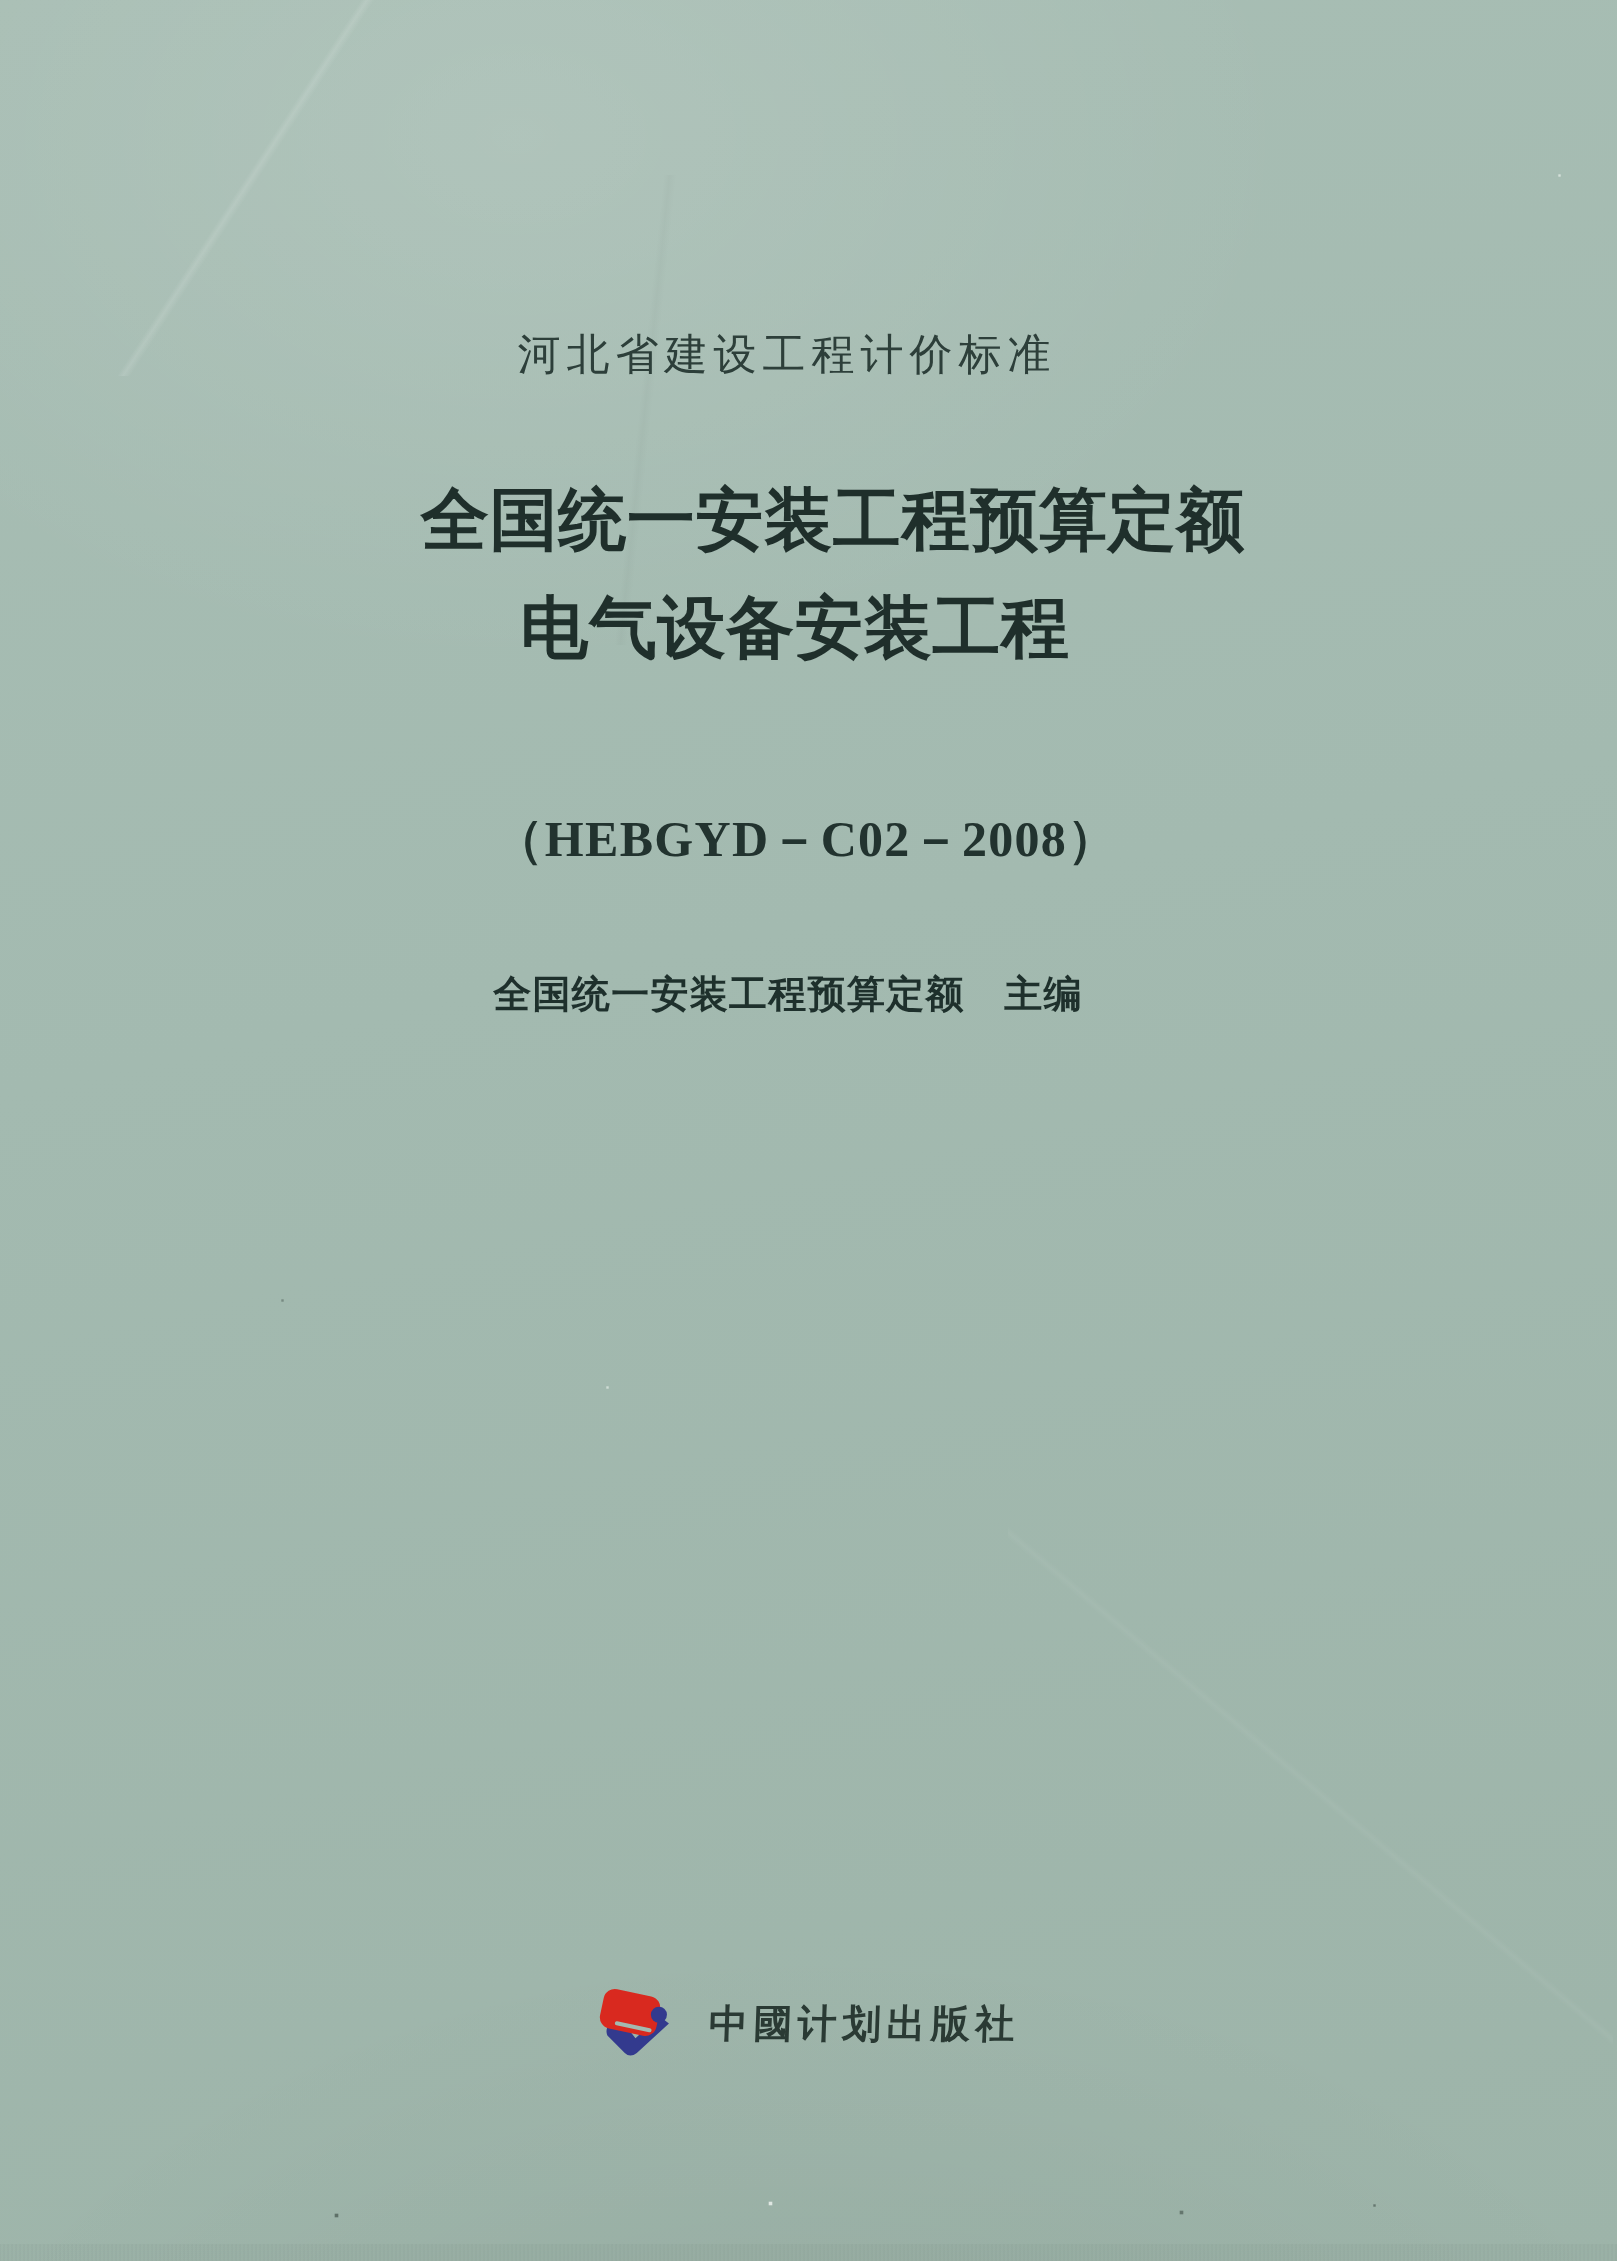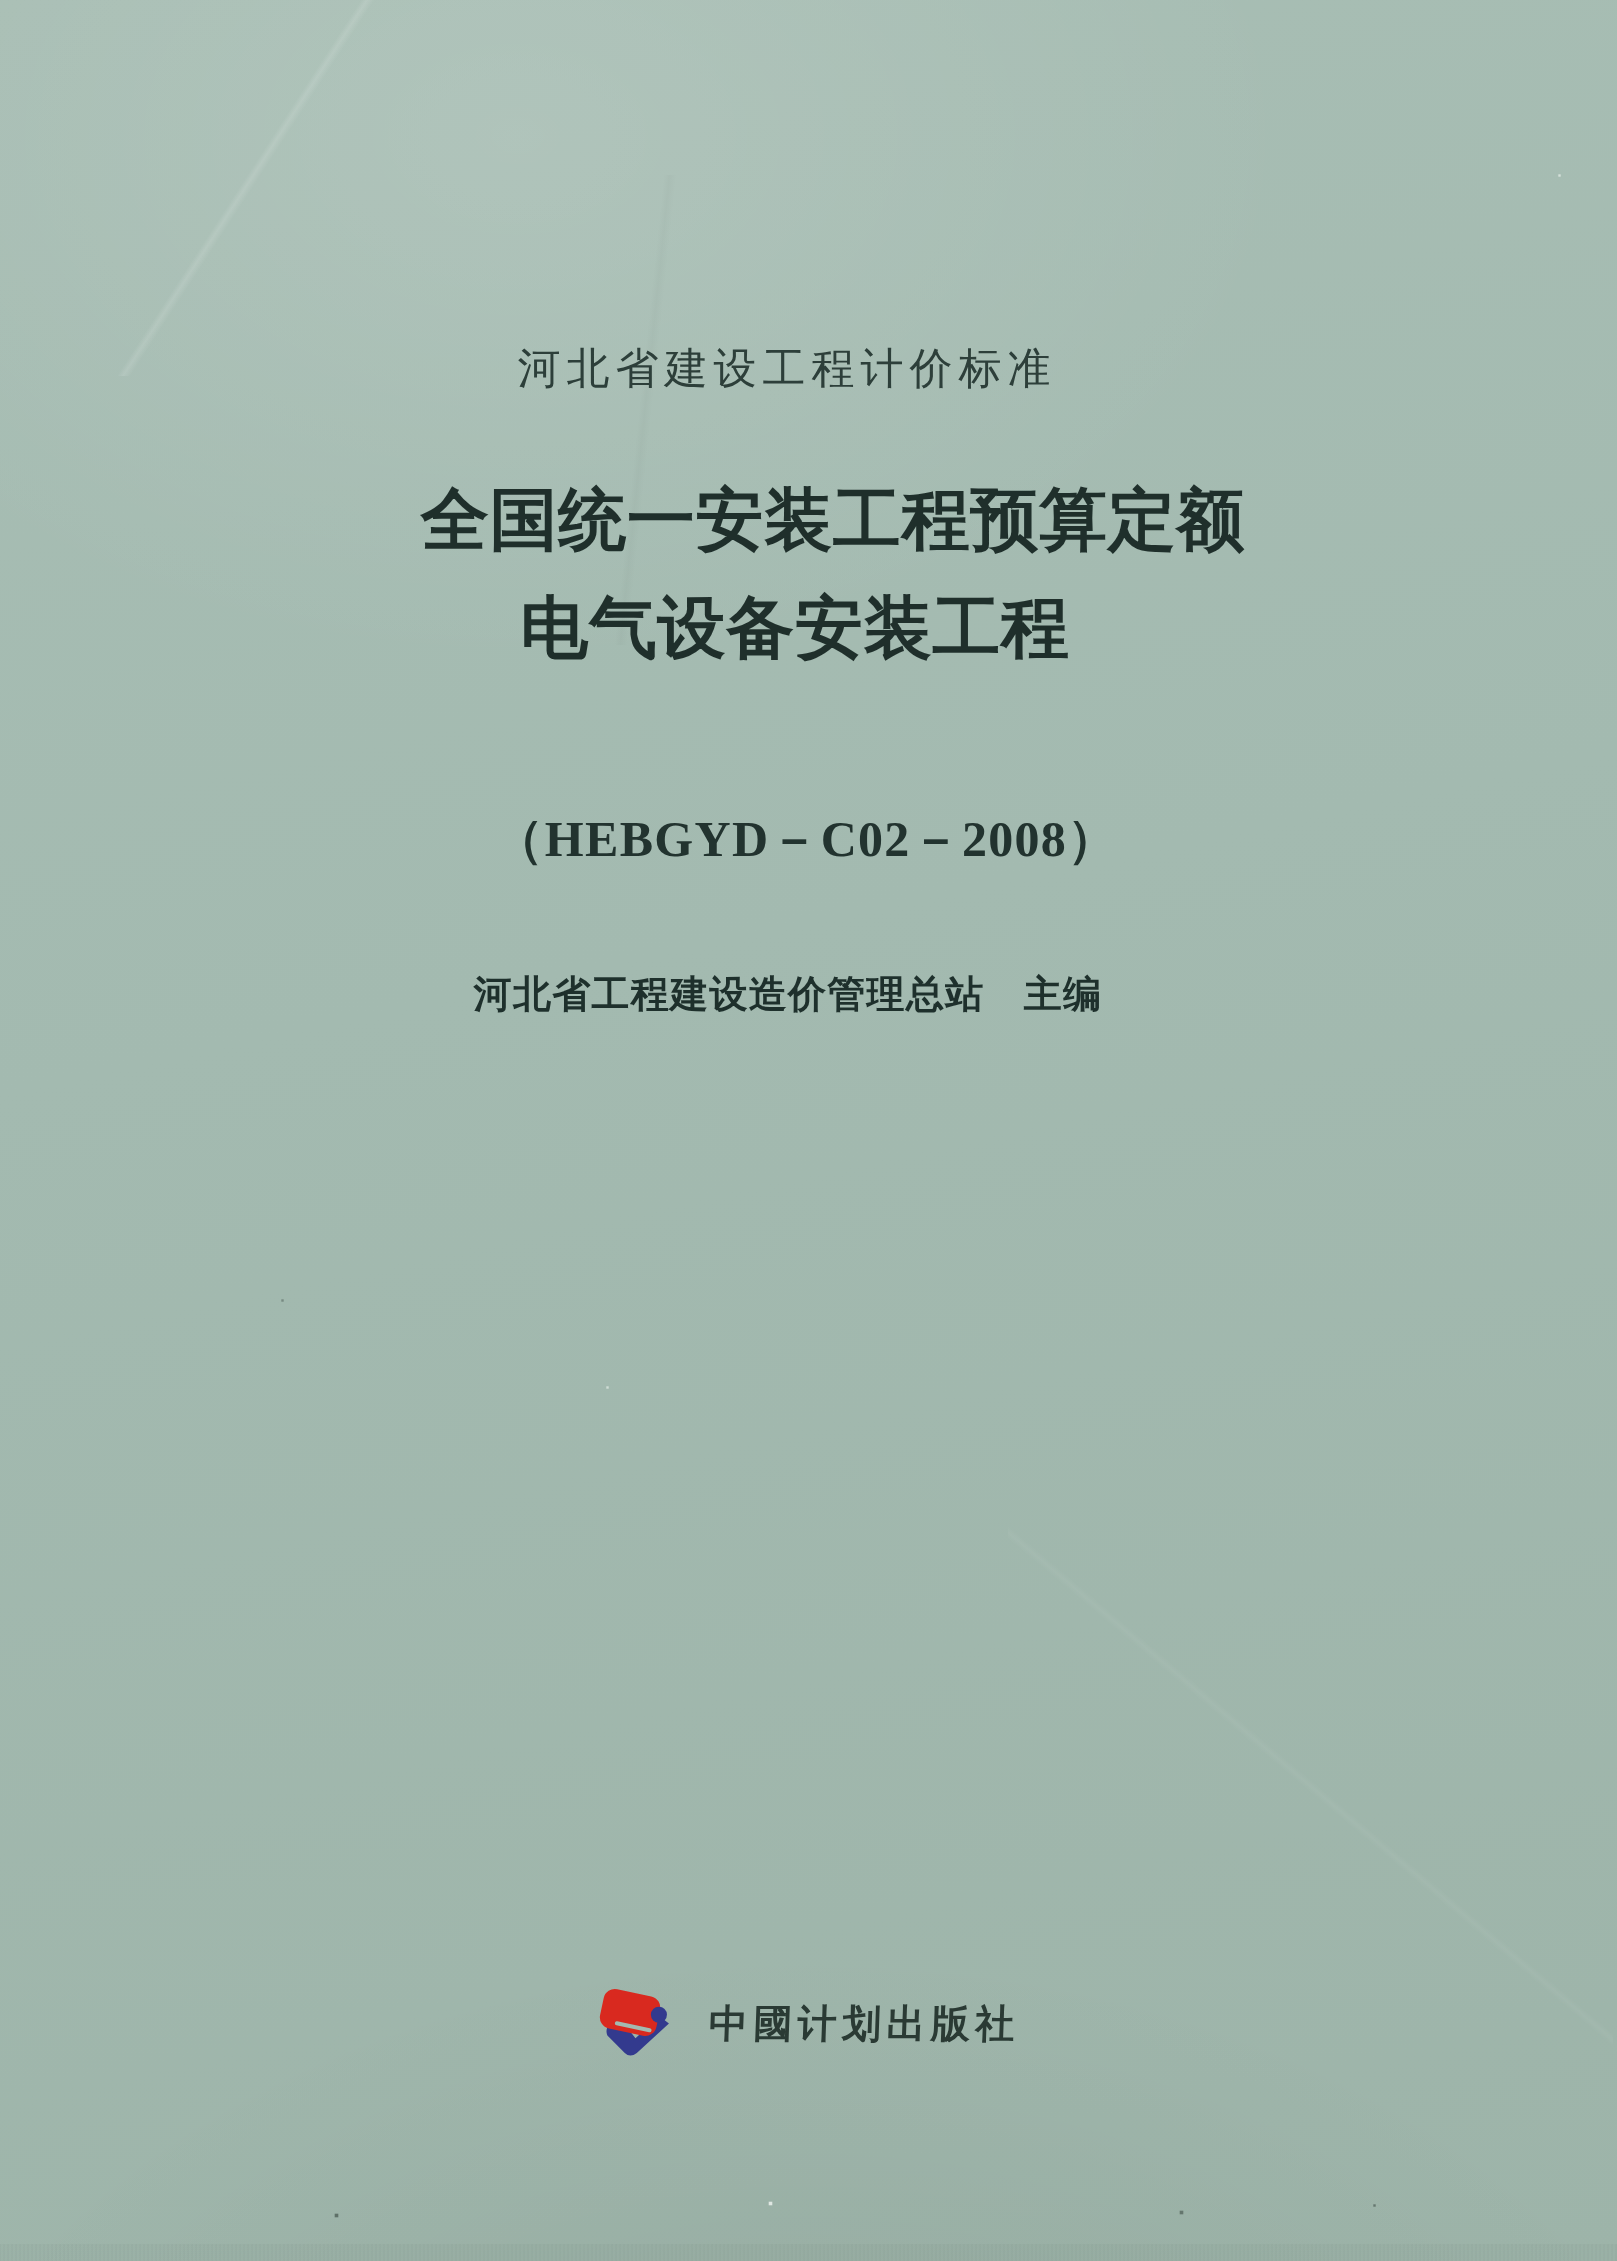--- a/index.html
+++ b/index.html
@@ -73,21 +73,20 @@
     white-space: nowrap;
     transform: translateX(-50%);
     line-height: 1;
   }
 
   .series-title {
     left: 787px; top: 333px;
     font-size: 43px;
     letter-spacing: 6px;
     color: #2d3f3a;
-    margin-top: 14px;
   }
 
   .main-title {
     font-family: "Liberation Sans", "DejaVu Sans", sans-serif;
     font-weight: 800;
     color: #1f2f2b;
     letter-spacing: 0.7px;
   }
   .main-title.line1 { left: 801px; top: 485px; font-size: 68px; margin-left: 32px; }
   .main-title.line2 { left: 795px; top: 593px; font-size: 68px; }
@@ -153,21 +152,21 @@
 
   <div class="textline series-title">河北省建设工程计价标准</div>
 
   <div class="textline main-title line1">全国统一安装工程预算定额</div>
 
   <div class="textline main-title line2">电气设备安装工程</div>
 
 
   <div class="textline code-line">（HEBGYD－C02－2008）</div>
 
-  <div class="textline editor-line">河北省工程建设造价管理总站　主编</div>
+  <div class="textline editor-line">全国统一安装工程预算定额　主编</div>
 
   <div class="publisher">
     <svg class="publisher-logo" viewBox="0 0 136 112" xmlns="http://www.w3.org/2000/svg">
 
       <path d="M24 56
                Q16 64 20 74
                L46 100
                Q54 108 64 100
                L112 56
                L98 45

